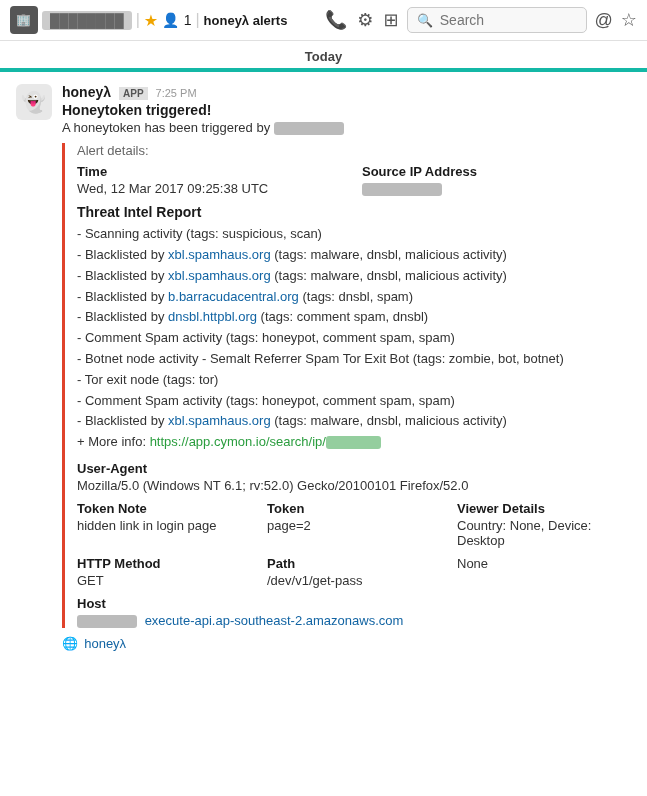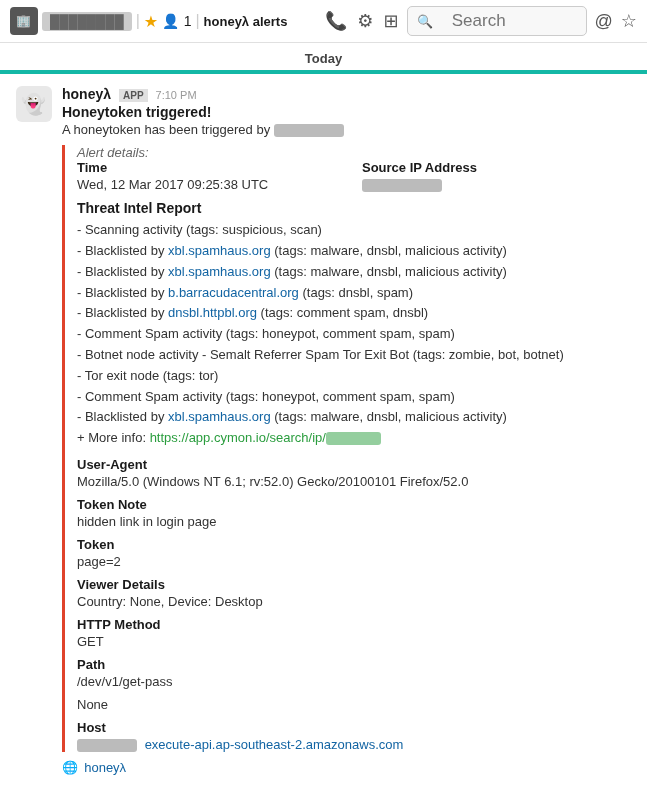--- a/index.html
+++ b/index.html
@@ -68,24 +68,23 @@
       border-radius: 5px;
       padding: 4px 10px;
       gap: 6px;
       background: #f8f8f8;
       width: 180px;
     }
     .search-box input {
       border: none;
       background: transparent;
       outline: none;
-      font-size: 17px;
+      font-size: 14px;
       color: #555;
       width: 100%;
-      margin-left: 12px;
     }
     .at-icon, .bookmark-icon {
       font-size: 18px;
       color: #555;
       cursor: pointer;
     }
 
     
     .date-header {
       text-align: center;
@@ -160,21 +159,21 @@
 
     
     .alert-card {
       border-left: 3px solid #e0432b;
       padding-left: 12px;
       margin-top: 4px;
     }
     .alert-section-label {
       font-size: 13px;
       color: #666;
-      font-style: italic;
+      margin-bottom: 6px;
     }
     .alert-grid {
       display: grid;
       grid-template-columns: 1fr 1fr;
       gap: 2px 16px;
       margin-bottom: 8px;
     }
     .field-label {
       font-weight: 700;
       font-size: 13px;
@@ -198,21 +197,21 @@
     .link-blue {
       color: #1264a3;
       text-decoration: none;
     }
     .link-green {
       color: #2a9d3e;
       text-decoration: none;
     }
     .details-grid {
       display: grid;
-      grid-template-columns: 1fr;
+      grid-template-columns: 1fr 1fr 1fr;
       gap: 8px 16px;
       margin-top: 8px;
     }
 
     
     .message-footer {
       margin-top: 8px;
       display: flex;
       align-items: center;
       gap: 6px;
@@ -248,21 +247,21 @@
 </div>
 
 <div class="date-header">Today</div>
 
 <div class="message-container">
   <div class="avatar">👻</div>
   <div class="message-content">
     <div class="message-header">
       <span class="sender-name">honeyλ</span>
       <span class="app-badge">APP</span>
-      <span class="timestamp">7:10 PM</span>
+      <span class="timestamp">7:25 PM</span>
     </div>
     <div class="message-title">Honeytoken triggered!</div>
     <div class="message-subtitle">
       <span>A honeytoken has been triggered by</span>
       <span class="redacted" style="width:70px;"></span>
     </div>
 
     <div class="alert-card">
       <div class="alert-section-label">Alert details:</div>
 

